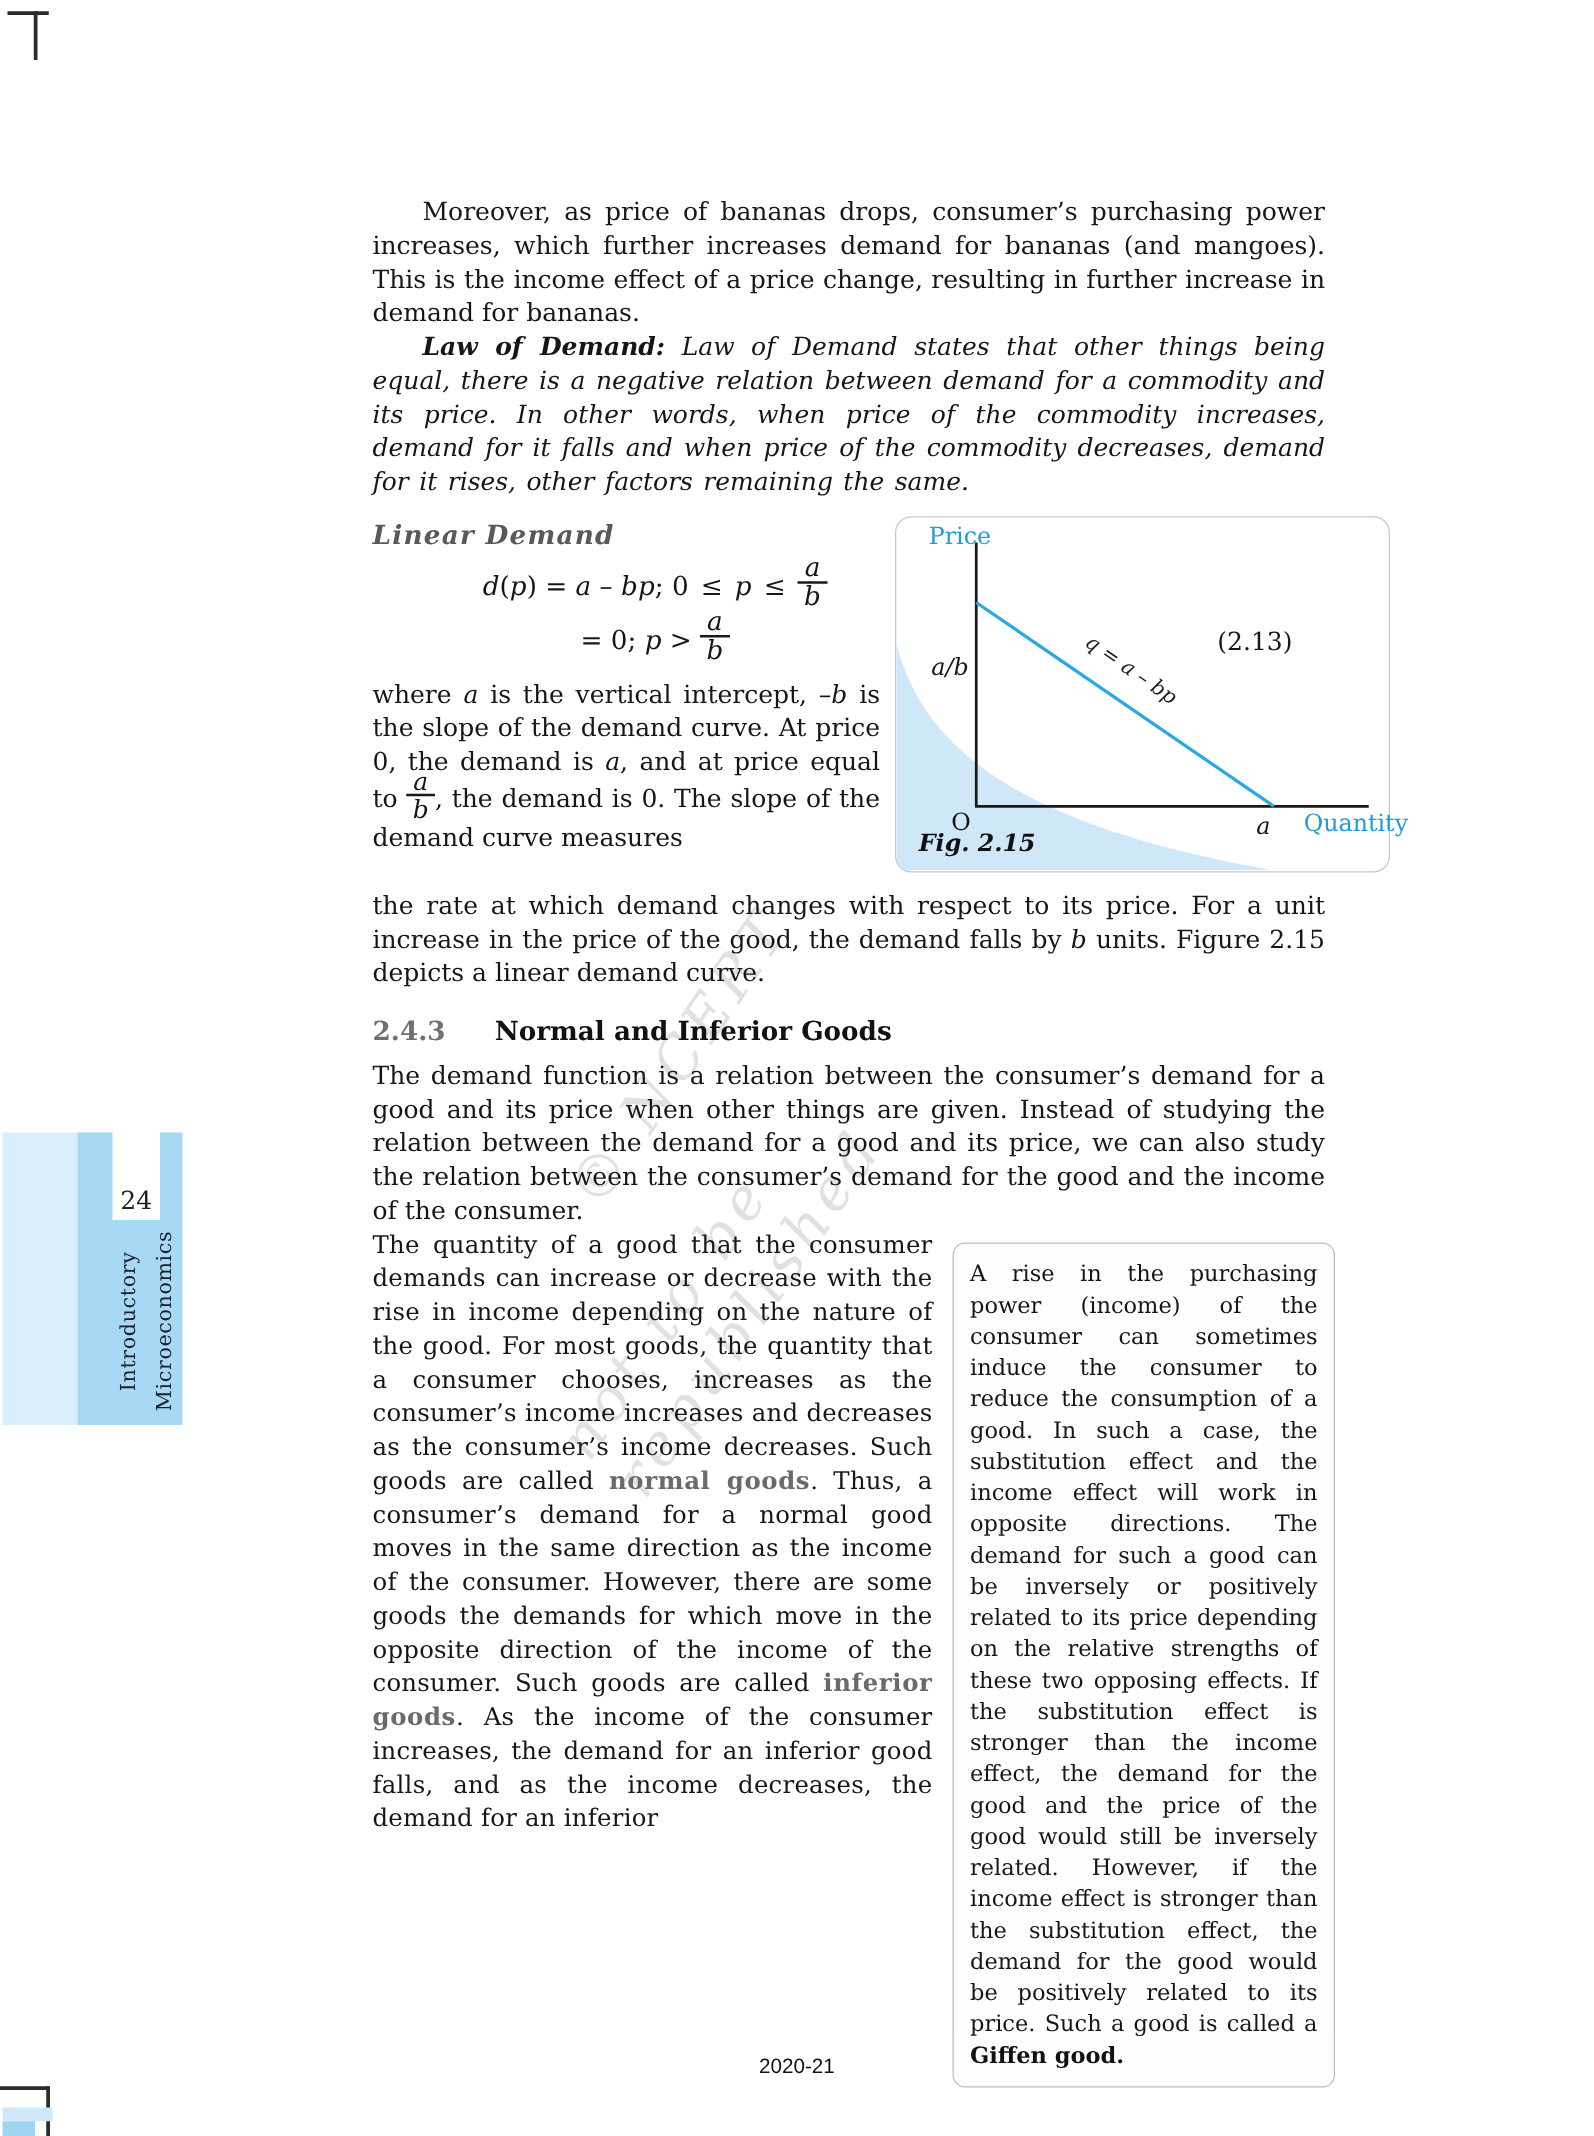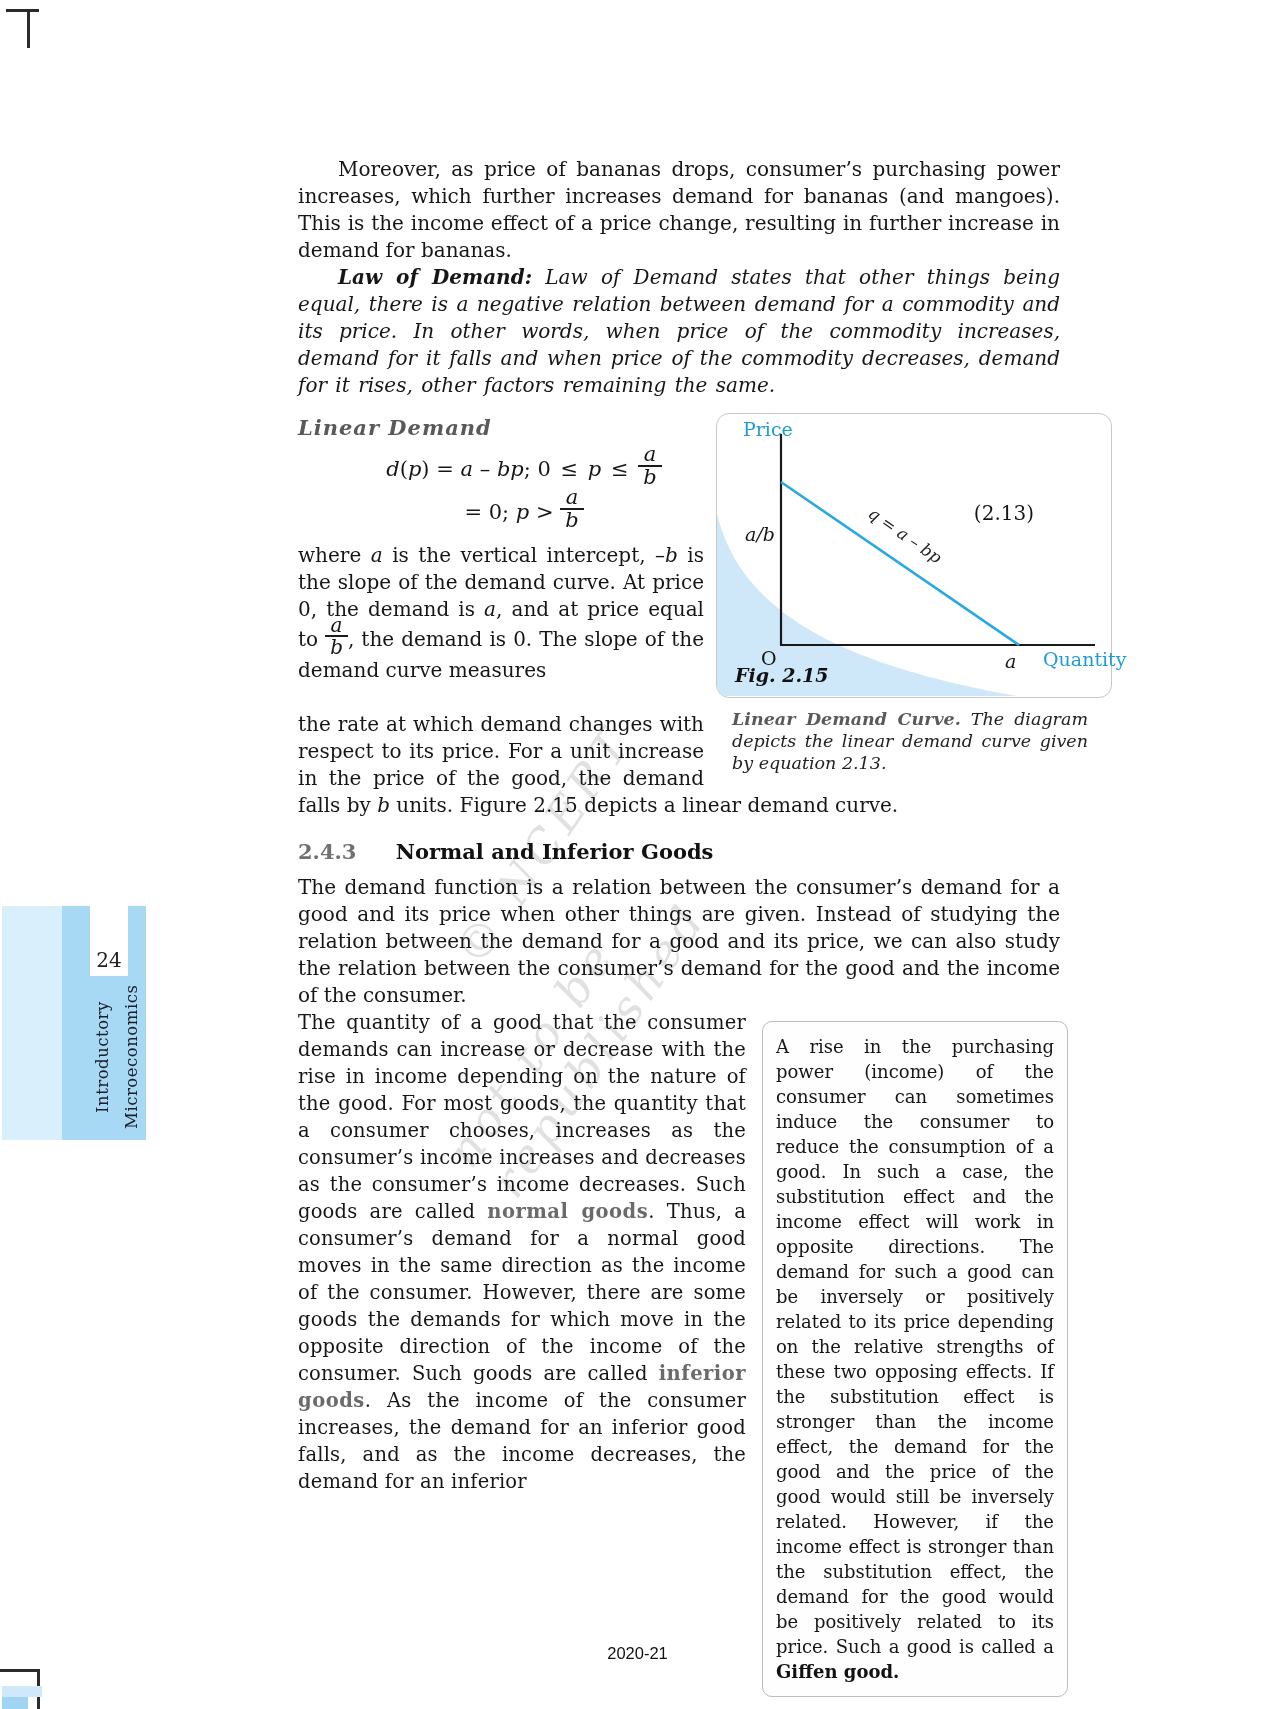--- a/index.html
+++ b/index.html
@@ -116,21 +116,20 @@
           </svg>
         </div>
         <span class="axis-lab blue-lab" style="left:26px;top:4px;">Price</span>
         <span class="axis-lab ital" style="left:22px;top:73px;width:36px;text-align:right;display:inline-block;margin-top:36px;">a/b</span>
         <span class="curve-lab">q = a – bp</span>
         <span class="axis-lab" style="left:44px;top:233px;">O</span>
         <span class="axis-lab ital" style="left:288px;top:236px;">a</span>
         <span class="axis-lab blue-lab" style="left:326px;top:234px;white-space:nowrap;">Quantity</span>
         <span class="fig-label">Fig. 2.15</span>
       </div>
-      <div class="fig-caption"><i class="cap-lead">Linear Demand Curve.</i><span> The diagram depicts the linear demand curve given by equation 2.13.</span></div>
     </div>
 
     <h3 class="linear-head">Linear Demand</h3>
 
 
     <div class="equations">
       <div class="eq-line"><i>d</i>(<i>p</i>) = <i>a</i> – <i>bp</i>; 0 <span class="rel">≤</span> <i>p</i> <span class="rel">≤</span> <span class="frac"><span class="nm">a</span><span class="dn">b</span></span></div>
       <div class="eq-line eq2">
         <span>= 0; <i>p</i> &gt; <span class="frac"><span class="nm">a</span><span class="dn">b</span></span></span>
         <span class="eq-num">(2.13)</span>

